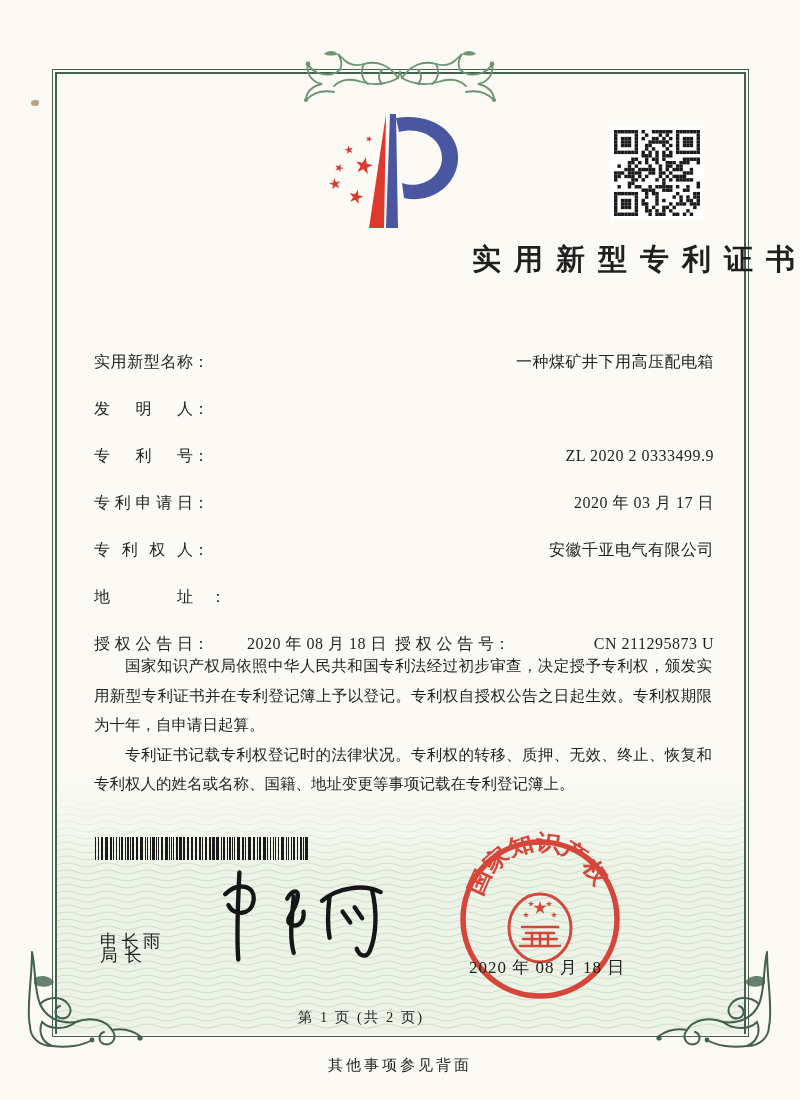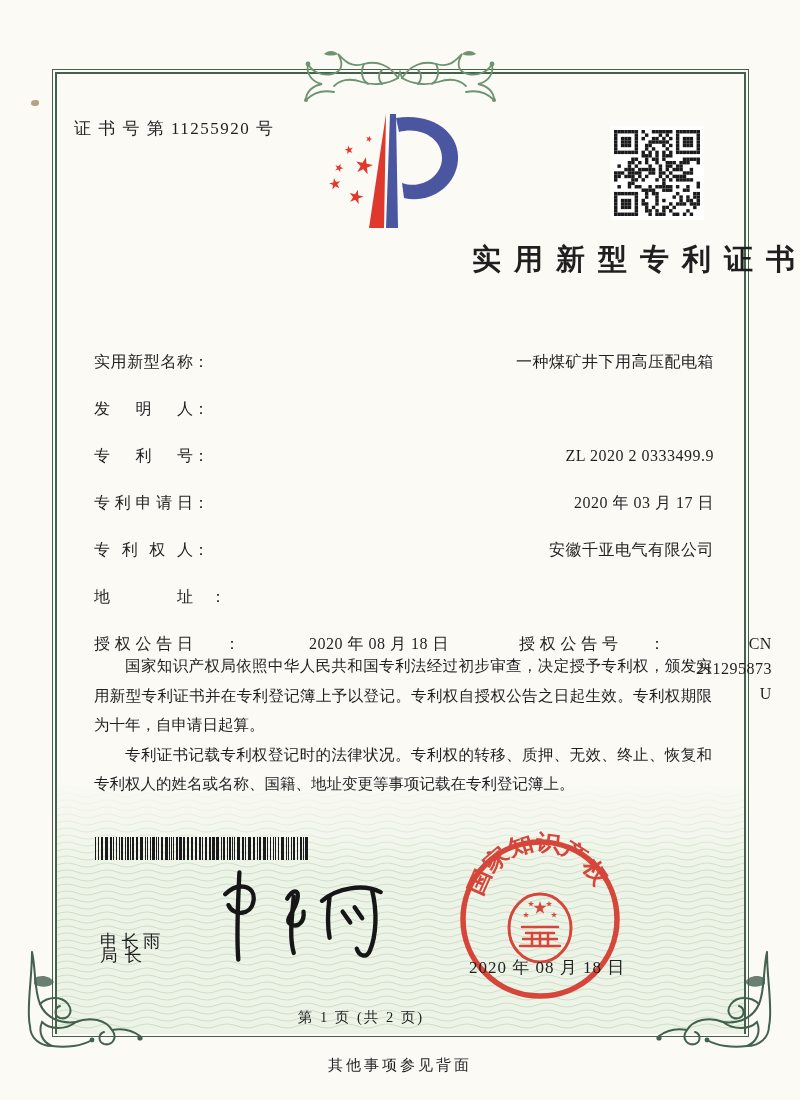--- a/index.html
+++ b/index.html
@@ -150,21 +150,20 @@
       <path d="M14,54 C22,46 36,46 42,54 C48,62 42,70 34,68 C28,66 28,58 34,56"></path>
       <path d="M50,72 C64,66 80,70 86,80 C92,88 86,96 78,94 C72,92 72,84 78,82"></path>
       <path d="M86,80 C96,78 106,80 114,86"></path>
       <path d="M26,96 C40,98 56,96 66,90"></path>
       <path d="M8,28 C16,24 24,26 28,32 C24,38 14,38 8,34 Z" style="fill:var(--frame-green,#43614d)" stroke="none" opacity=".8"></path>
       <circle cx="114" cy="88" r="2.6" style="fill:var(--frame-green,#43614d)" stroke="none"></circle>
       <circle cx="66" cy="90" r="2.4" style="fill:var(--frame-green,#43614d)" stroke="none"></circle>
     </g>
   </svg>
 
-  <div class="cert-no">证 书 号 第 11255920 号</div>
 
   <svg class="logo" width="152" height="128" viewBox="0 0 152 128">
     <defs>
       <path id="star" d="M0,-1 L-0.225,-0.309 L-0.951,-0.309 L-0.363,0.118 L-0.588,0.809 L0,0.382 L0.588,0.809 L0.363,0.118 L0.951,-0.309 L0.225,-0.309 Z"></path>
     </defs>
     <path d="M74,8 C112,2 138,24 136,50 C134,78 106,94 82,88 L80,73 C100,80 120,66 120,48 C120,28 98,16 77,22 Z" style="fill:var(--logo-blue,#4a57a0)"></path>
     <path d="M68,4 L64,118 L76,118 L74,4 Z" style="fill:var(--logo-blue,#4a57a0)"></path>
     <path d="M64,4 L47,118 L62,118 Z" style="fill:var(--logo-red,#df382d)"></path>
     <g style="fill:var(--logo-red,#df382d)">
       <use href="#star" transform="translate(47,29) scale(3.5) rotate(18)"></use>
@@ -505,21 +504,21 @@
     </div>
     <div class="frow">
       <span class="flabel">专利权人</span>
         <span class="fcolon">：</span>
       <span class="fvalue">安徽千亚电气有限公司</span>
     </div>
     <div class="frow addr">
       <span class="flabel">地址</span>
         <span class="fcolon">：</span>
     </div>
-    <div class="frow" style="margin-top:22px;gap:31px;">
+    <div class="frow" style="margin-top:22px;">
       <span class="flabel">授权公告日</span>
         <span class="fcolon">：</span>
       <span class="fvalue fixed">2020 年 08 月 18 日</span>
       <span class="gspacer"></span>
       <span class="flabel">授权公告号</span>
         <span class="fcolon">：</span>
       <span class="fvalue">CN 211295873 U</span>
     </div>
   </div>
 

